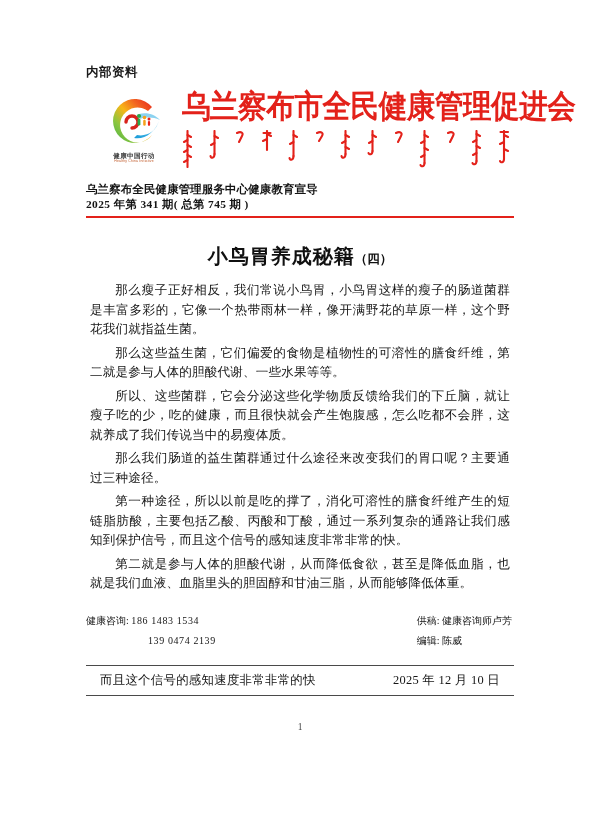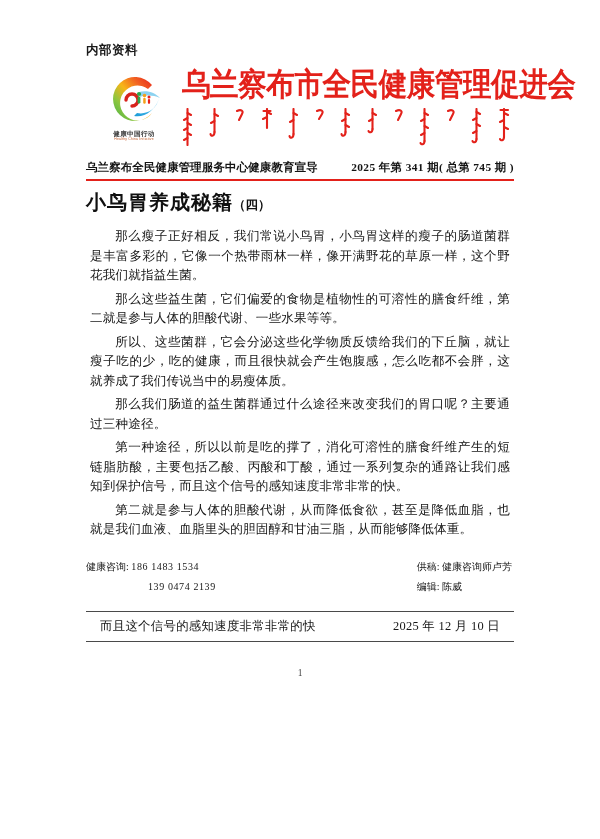--- a/index.html
+++ b/index.html
@@ -19,21 +19,21 @@
     position: relative;
     width: 600px;
     height: 839px;
     background: #ffffff;
     box-sizing: border-box;
     padding: 0 86px;
   }
 
   
   .internal-mark {
-    padding-top: 44px;
+    padding-top: 66px;
     font-family: "Liberation Sans", "DejaVu Sans", sans-serif;
     font-size: 12.5px;
     font-weight: 700;
     letter-spacing: 0.5px;
     color: #1a1a1a;
     line-height: 1;
   }
 
   .masthead {
     position: relative;
@@ -112,33 +112,34 @@
     margin-top: 4px;
     display: flex;
     justify-content: space-between;
     align-items: baseline;
     font-family: "Liberation Serif", "DejaVu Serif", serif;
     font-size: 11.4px;
     font-weight: 700;
     color: #141414;
     letter-spacing: 0.2px;
     white-space: nowrap;
+    flex-direction: column;
   }
   .issue-line .issue-no { letter-spacing: 0.4px; }
 
   .red-rule {
     margin-top: 4px;
     height: 2.2px;
     background: #e3211a;
   }
 
   
   .article-title {
-    margin-top: 9px;
-    text-align: left;
+    margin-top: 26px;
+    text-align: center;
     font-family: "Liberation Sans", "DejaVu Sans", sans-serif;
     font-size: 20px;
     font-weight: 700;
     color: #101010;
     letter-spacing: 1px;
     line-height: 1.2;
   }
   .article-title .title-suffix {
     font-size: 12.5px;
     letter-spacing: 0;

